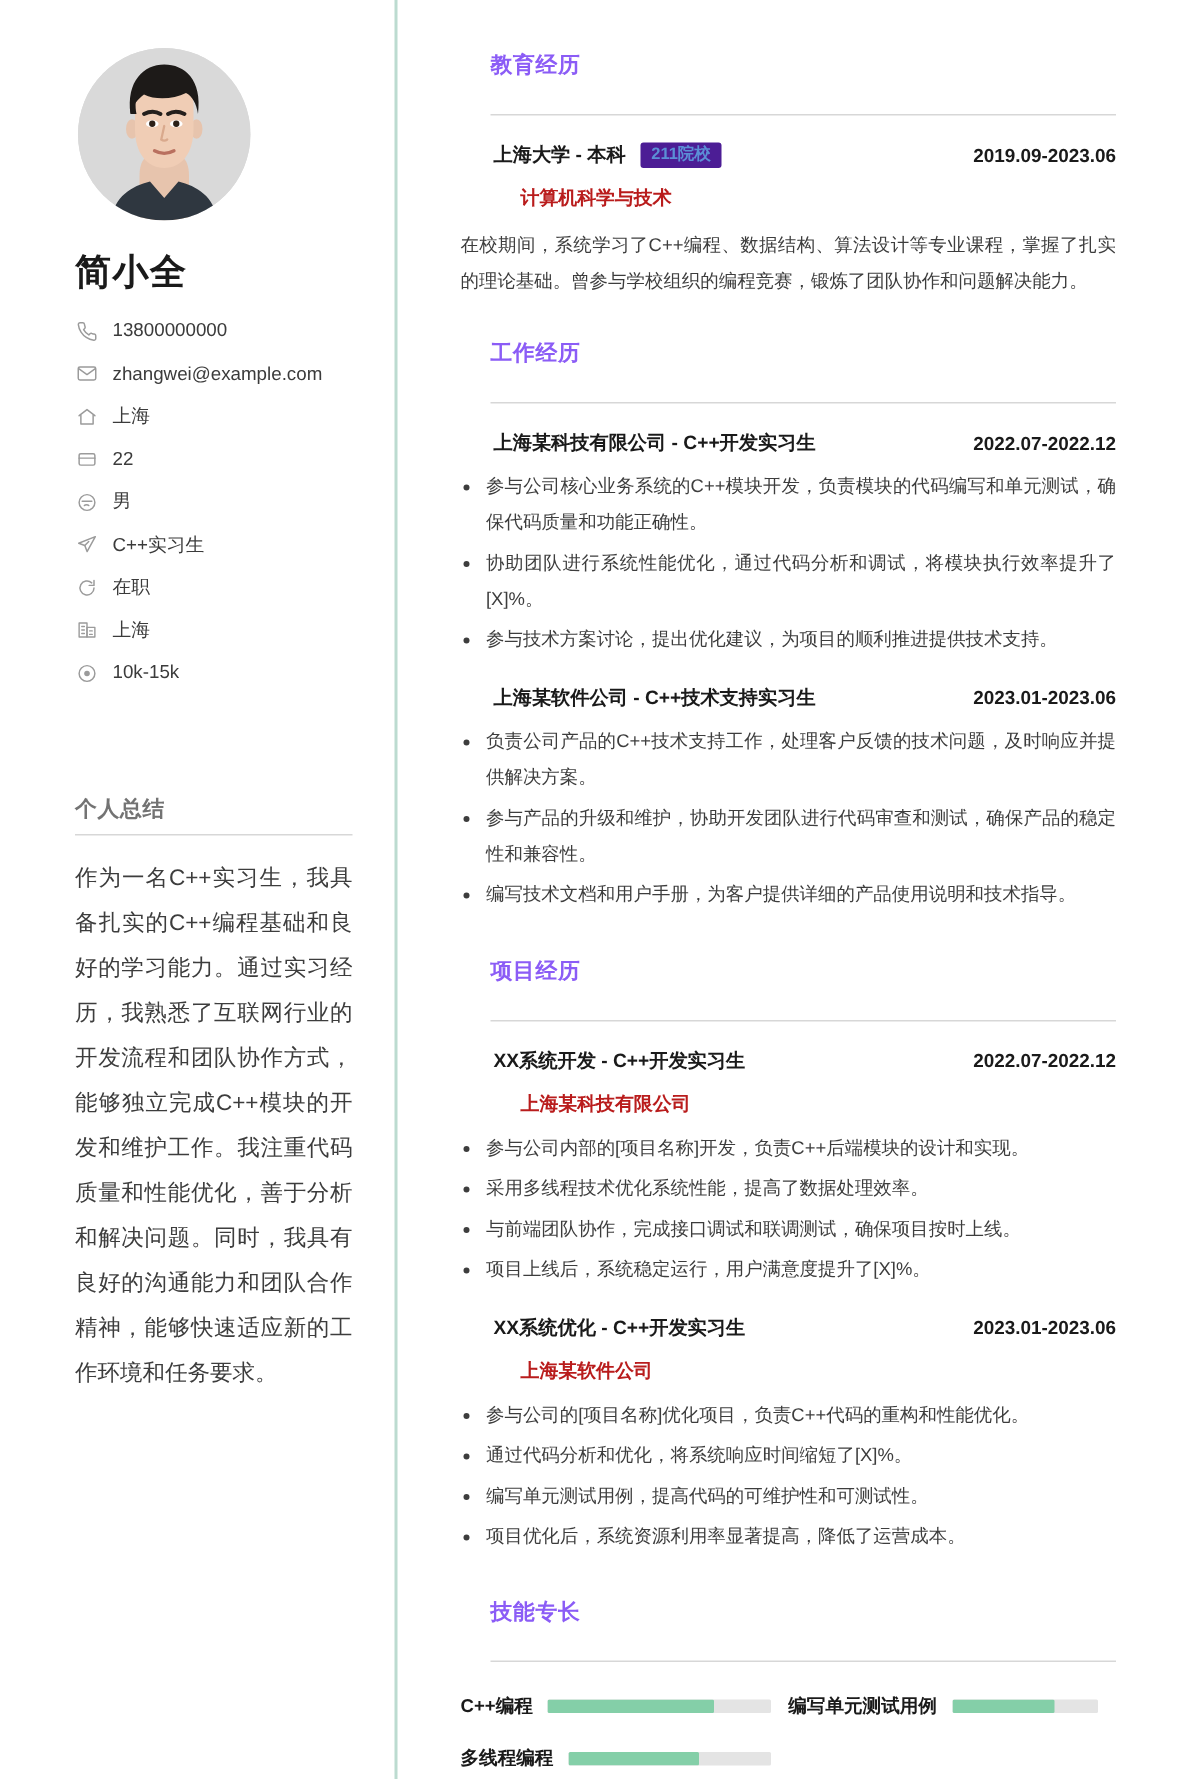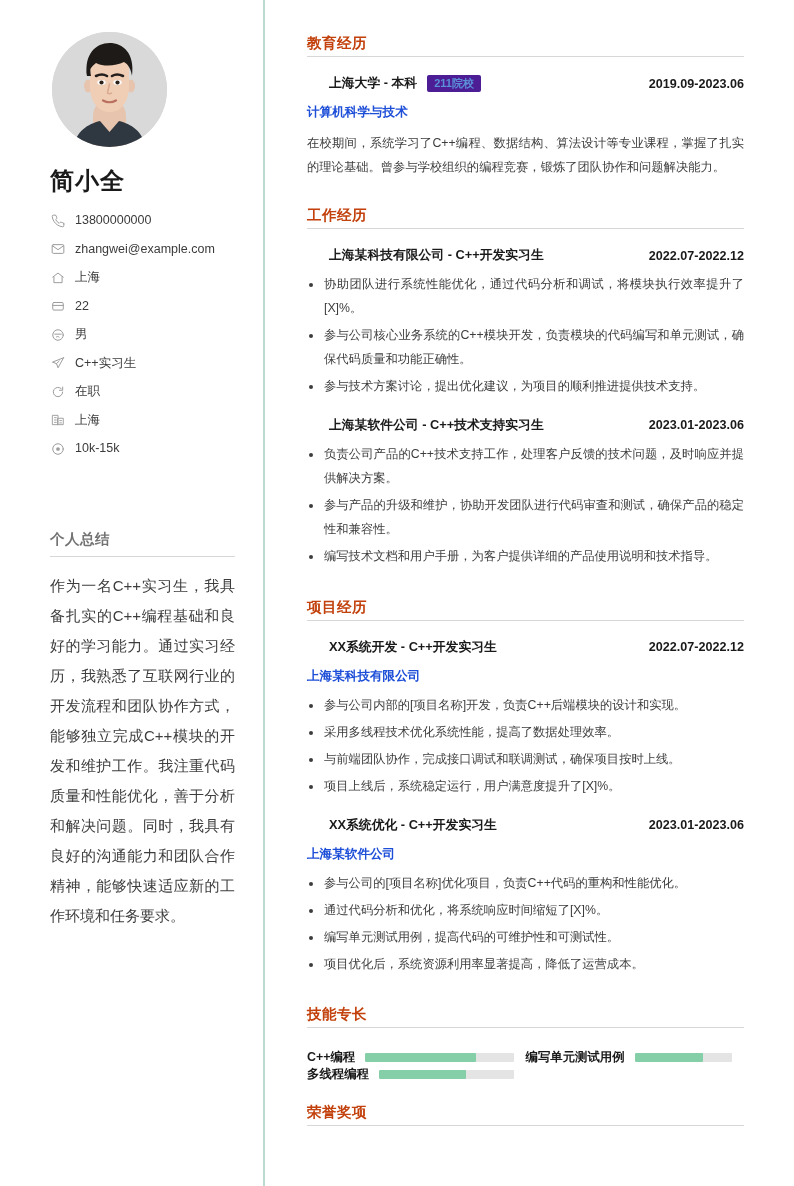--- a/index.html
+++ b/index.html
@@ -85,24 +85,25 @@
 
   
   .main {
     flex: 1 1 auto;
     padding: 34px 50px 26px 42px;
   }
   .section { margin-bottom: 0; }
   .sec-heading {
     font-size: 14.5px;
     font-weight: bold;
-    color: #c2410c;
-    padding-bottom: 3px;
+    color: #8b5cf6;
+    padding-bottom: 23px;
     border-bottom: 1px solid #d7d7d7;
     letter-spacing: .5px;
+    margin-left: 20px;
   }
 
   .entry { margin-top: 18px; }
   .entry-head {
     display: flex;
     align-items: center;
     justify-content: space-between;
     margin-left: 22px;
   }
   .entry-title {
@@ -125,22 +126,23 @@
   }
   .entry-date {
     font-size: 12.6px;
     font-weight: bold;
     color: #1a1a1a;
     white-space: nowrap;
   }
   .entry-sub {
     font-size: 12.6px;
     font-weight: bold;
-    color: #1d4ed8;
+    color: #b91c1c;
     margin-top: 12px;
+    margin-left: 40px;
   }
   .entry-desc {
     font-size: 12.3px;
     line-height: 1.95;
     color: #3d3d3d;
     margin-top: 11px;
     text-align: justify;
   }
 
   .bullets { list-style: none; margin: 9px 0 0 0; padding: 0; }
@@ -165,20 +167,21 @@
   }
 
   .sec-spacer { height: 26px; }
   .sec-spacer-sm { height: 20px; }
 
   
   .skills-grid {
     display: flex;
     flex-wrap: wrap;
     margin-top: 21px;
+    row-gap: 18px;
   }
   .skill {
     width: 50%;
     display: flex;
     align-items: center;
     padding-right: 12px;
   }
   .skill-name {
     font-size: 12.4px;
     font-weight: bold;
@@ -362,22 +365,22 @@
 
     <section class="section">
       <h2 class="sec-heading">工作经历</h2>
 
       <div class="entry">
         <div class="entry-head">
           <div class="entry-title">上海某科技有限公司 - C++开发实习生</div>
           <div class="entry-date">2022.07-2022.12</div>
         </div>
         <ul class="bullets">
+          <li class="bullet">参与公司核心业务系统的C++模块开发，负责模块的代码编写和单元测试，确保代码质量和功能正确性。</li>
           <li class="bullet">协助团队进行系统性能优化，通过代码分析和调试，将模块执行效率提升了[X]%。</li>
-          <li class="bullet">参与公司核心业务系统的C++模块开发，负责模块的代码编写和单元测试，确保代码质量和功能正确性。</li>
           <li class="bullet">参与技术方案讨论，提出优化建议，为项目的顺利推进提供技术支持。</li>
         </ul>
       </div>
 
       <div class="entry">
         <div class="entry-head">
           <div class="entry-title">上海某软件公司 - C++技术支持实习生</div>
           <div class="entry-date">2023.01-2023.06</div>
         </div>
         <ul class="bullets">

